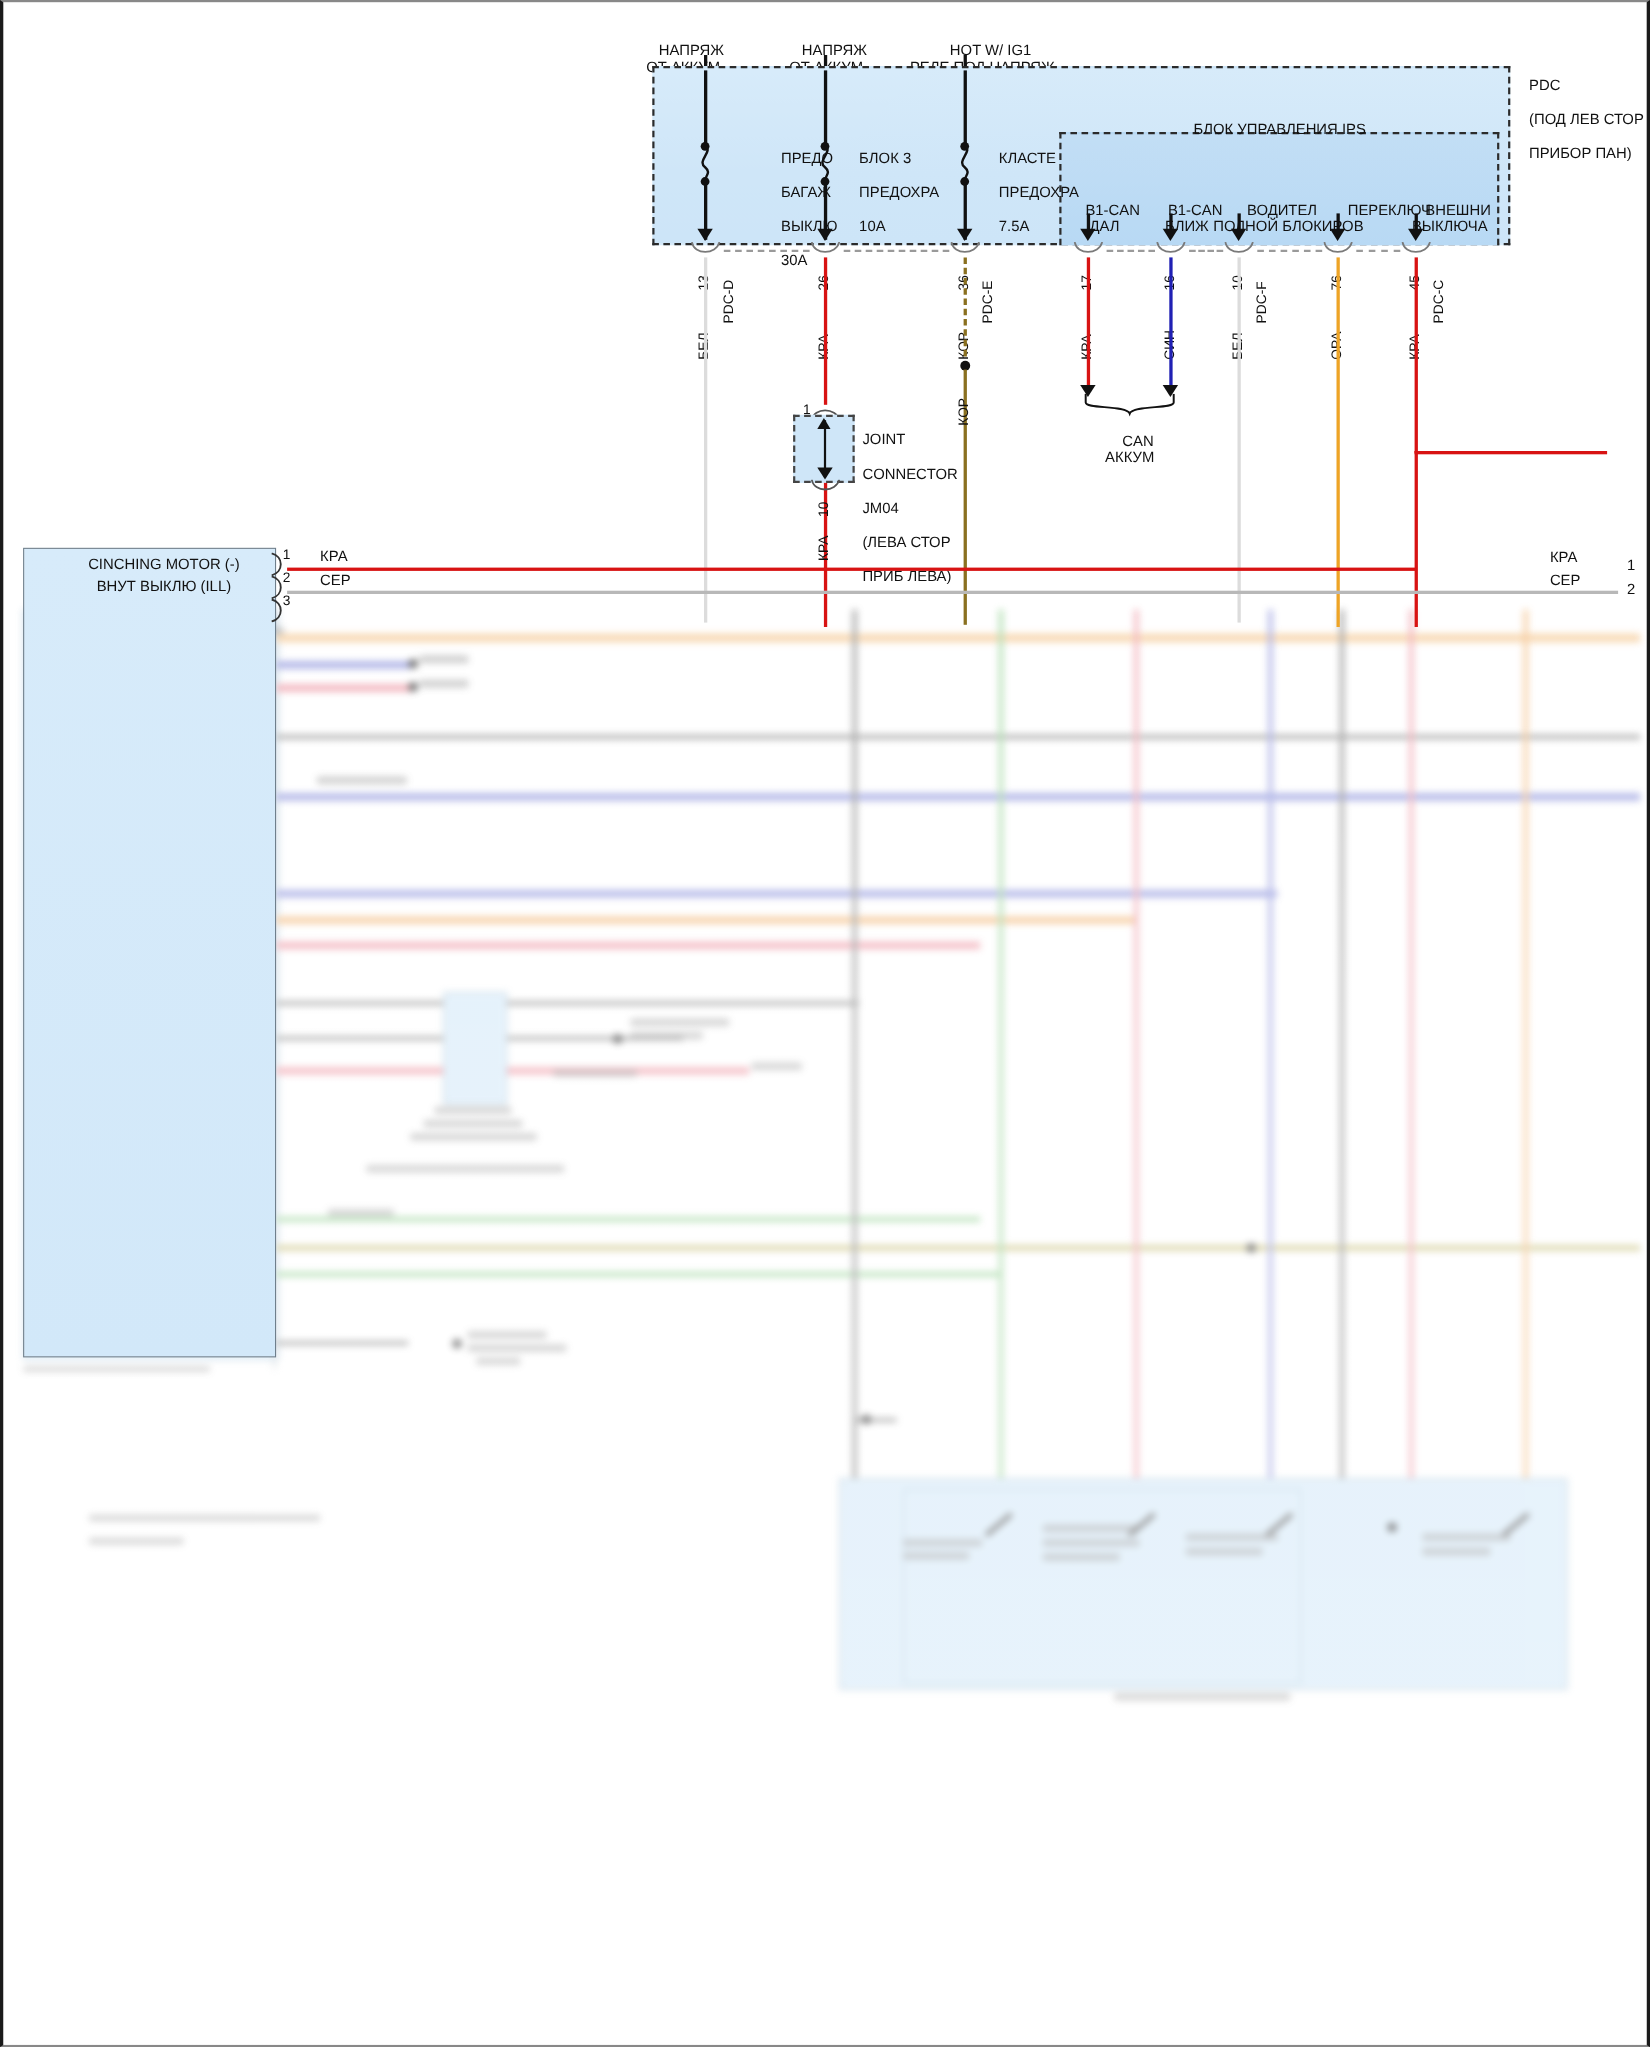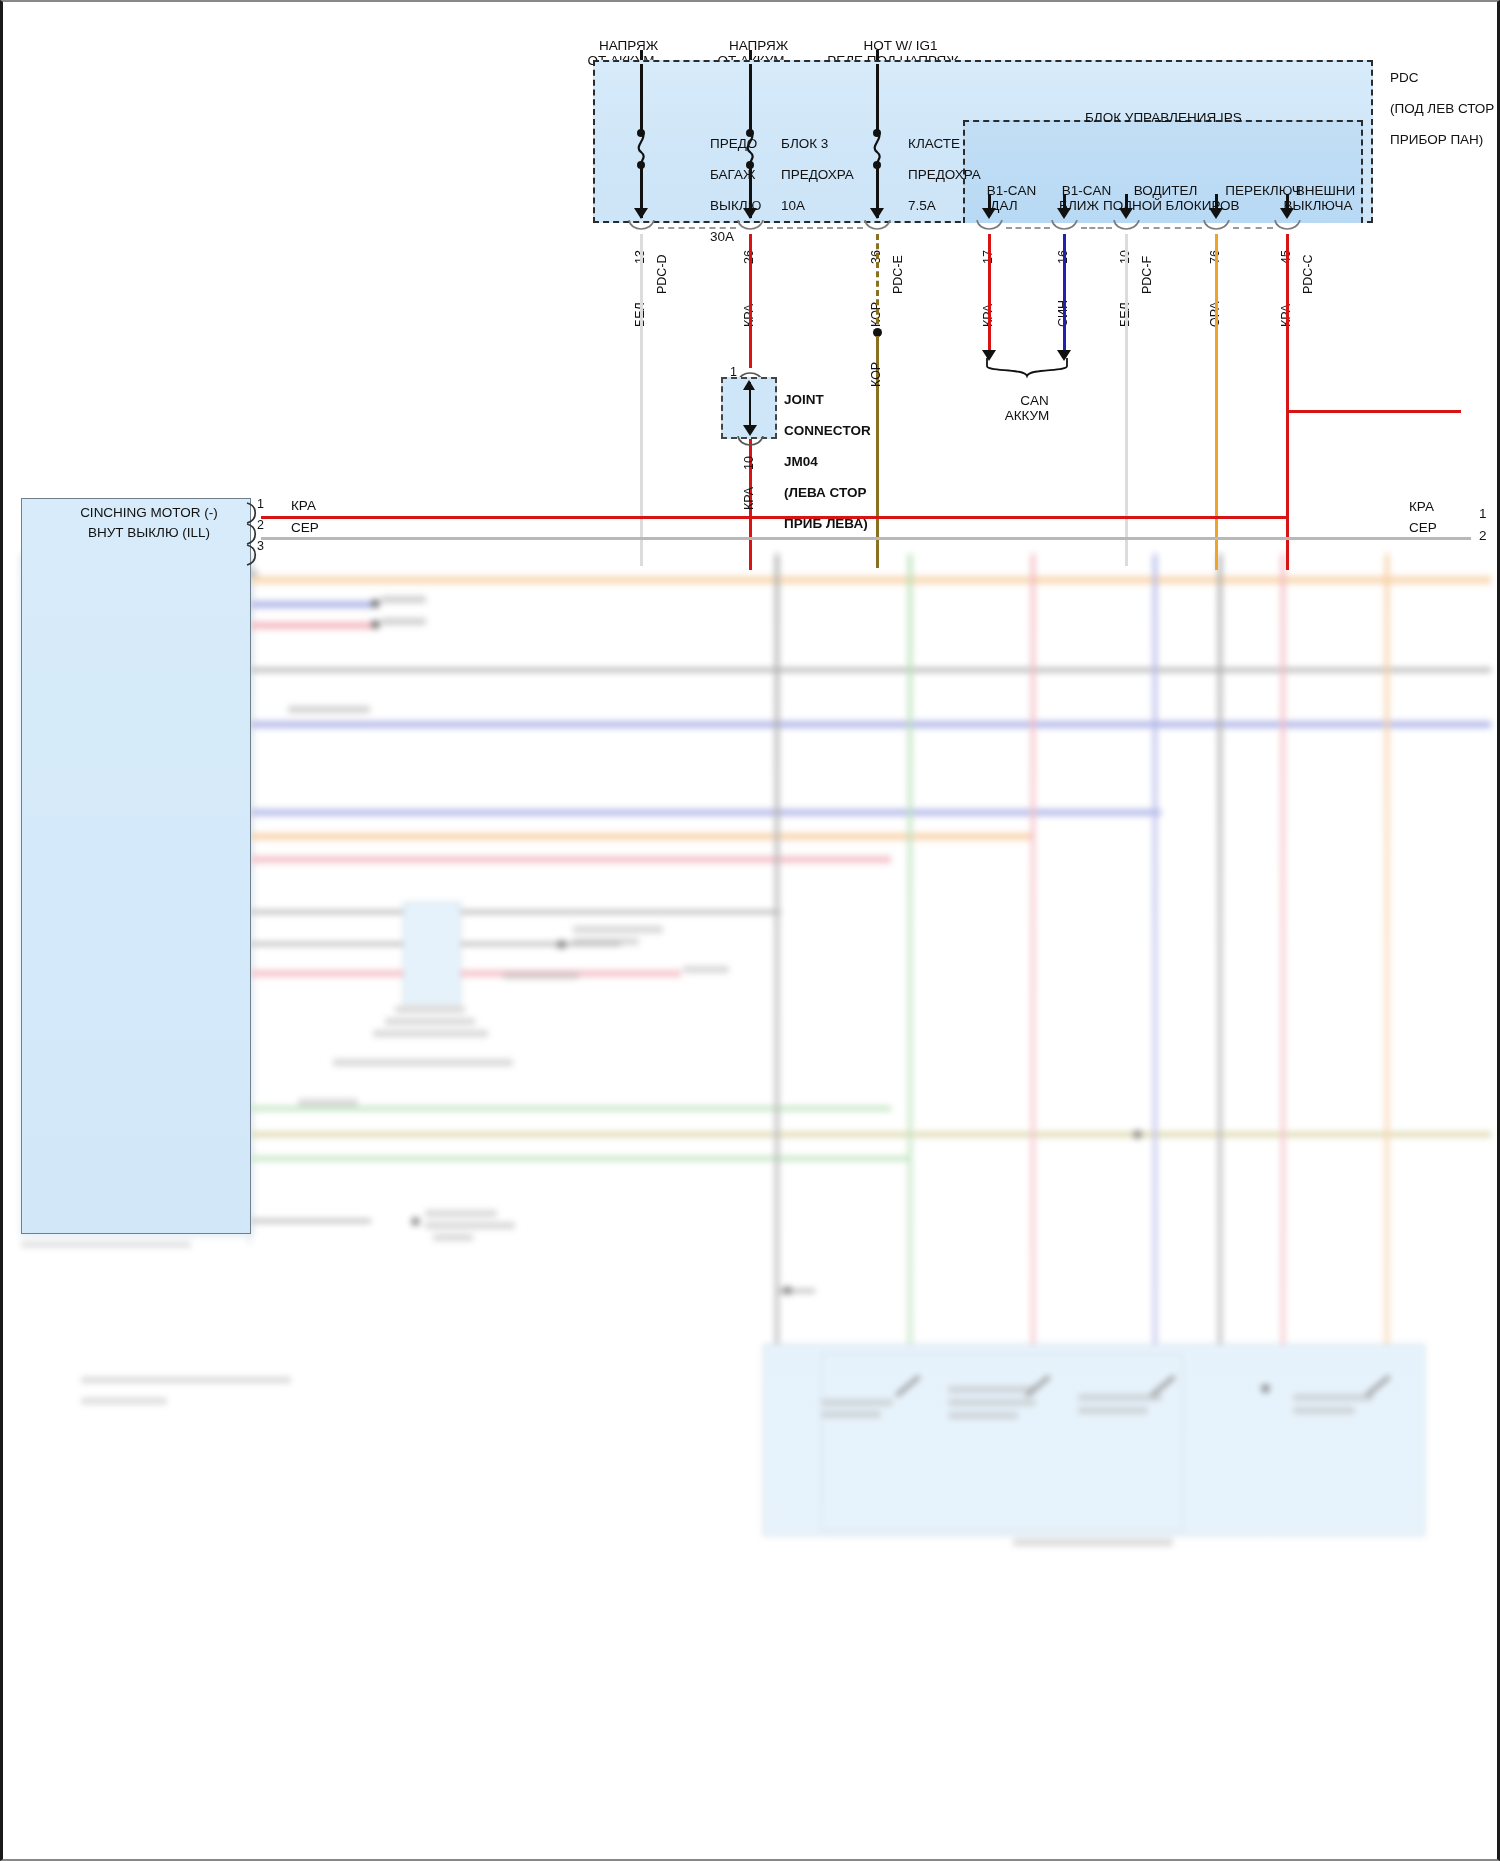--- a/index.html
+++ b/index.html
@@ -380,21 +380,21 @@
   <div class="abs" style="left:718px;top:375px;width:56px;height:62px;background:#cfe6f8;border:2px dashed #444;box-sizing:border-box;"></div>
   <div class="abs w vw c-black" style="left:745.5px;top:380px;height:52px;background:#111;"></div>
   <div class="abs arrup" style="left:740px;top:378px;"></div>
   <div class="abs arr" style="left:740px;top:423px;"></div>
   <svg class="abs" style="left:733px;top:434px;" width="30" height="14">
       <path d="M2,0 C4,12 24,12 27,0" stroke="#555" stroke-width="1.6" fill="none"></path>
     </svg>
   <div class="abs vtxt" style="left:739px;top:468px;">10</div>
   <div class="abs vtxt" style="left:739px;top:508px;">КРА</div>
   <div class="abs vtxt" style="left:866px;top:385px;">КОР</div>
-  <div class="abs txt" style="left:766px;top:374px;font-weight:bold;">
+  <div class="abs txt" style="left:766px;top:374px;">
     <span>JOINT</span><br>
     <span>CONNECTOR</span><br>
     <span>JM04</span><br>
     <span>(ЛЕВА СТОР</span><br>
     <span>ПРИБ ЛЕВА)</span>
   </div>
 
   <div class="abs" id="left-mod"></div>
 
   <div class="abs txt txt-r" style="left:60px;top:503px;width:172px;font-size:13.5px;">CINCHING MOTOR (-)</div>

